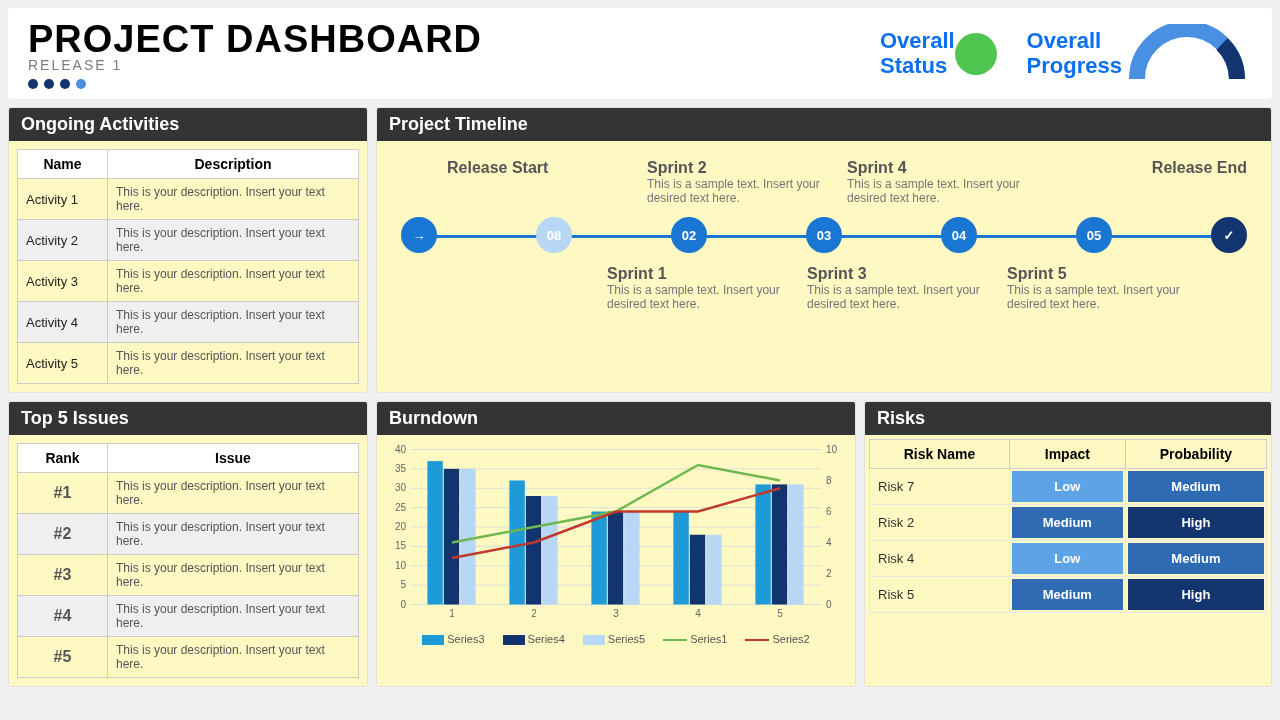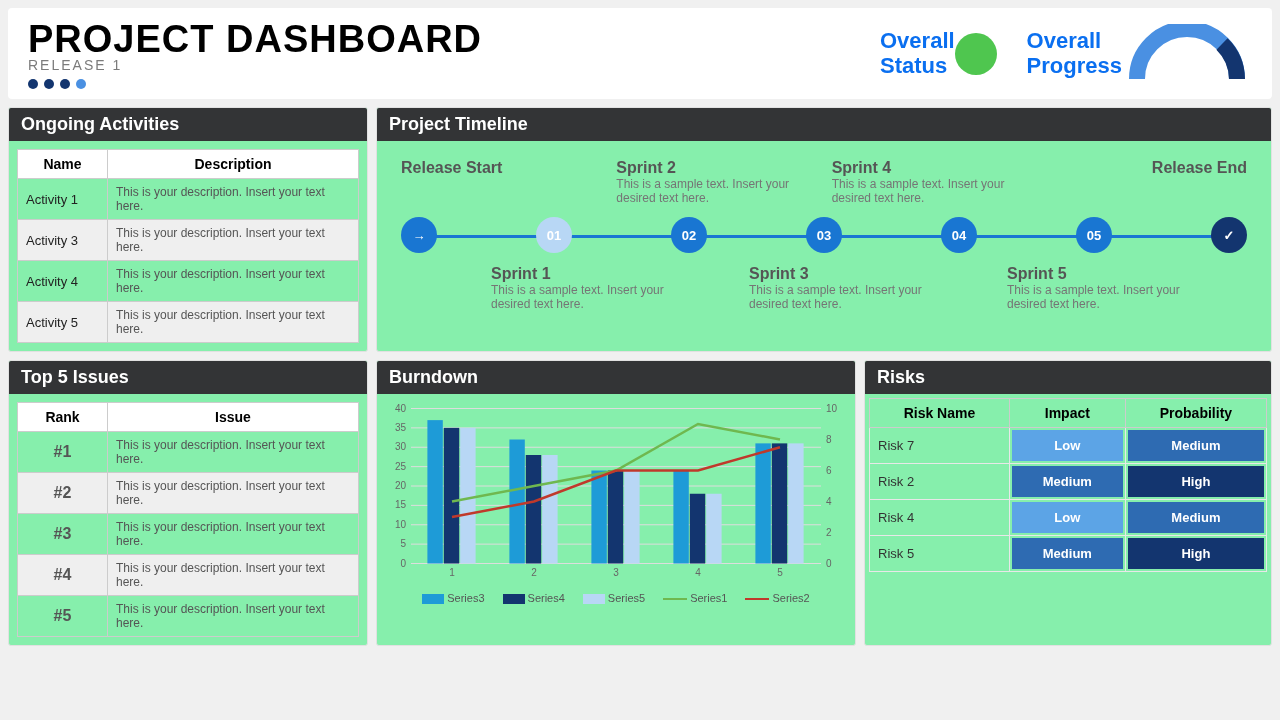--- a/index.html
+++ b/index.html
@@ -28,33 +28,33 @@
   .status-lbl { color:#0a6ff0; font-weight:700; font-size:22px; line-height:1.1; }
   .status-dot { width: 42px; height:42px; border-radius:50%; background:#4fc64f; }
   .gauge { width: 130px; height: 60px; position:relative; }
   .gauge svg { width:100%; height:100%; }
   .grid {
     display:grid; grid-template-columns: 360px 1fr; gap:8px; margin-bottom:8px;
   }
   .grid2 {
     display:grid; grid-template-columns: 360px 480px 1fr; gap:8px;
   }
-  .panel { background:#86efac; border-radius:3px; overflow:hidden; border:1px solid #e1e1e1; }
+  .panel { background:#fef9c3; border-radius:3px; overflow:hidden; border:1px solid #e1e1e1; }
   .panel-h {
     background:#333436; color:#fff; font-weight:700; font-size:18px; padding: 6px 12px;
   }
   .panel-body { padding: 8px; }
   table.tbl { width:100%; border-collapse:collapse; font-size:12px; }
   table.tbl th { border:1px solid #ccc; padding:6px; font-size:14px; background:#fff; }
   table.tbl td { border:1px solid #ccc; padding:6px 8px; color:#555; }
   table.tbl tr:nth-child(even) td { background:#efefef; }
   table.tbl td.name { font-size:13px; color:#222; }
   .issue-rank { font-size:16px; font-weight:800; color:#111; text-align:center; }
   
-  .tl-top, .tl-bot { display:flex; justify-content:space-between; }
+  .tl-top, .tl-bot { display:flex; justify-content:flex-end; }
   .tl-col { width: 200px; }
   .tl-h { font-weight:700; color:#555; font-size:16px; }
   .tl-t { font-size:12px; color:#757575; }
   .tl-line { position:relative; height:40px; margin: 10px 0; display:flex; align-items:center; justify-content:space-between; }
   .tl-line::before { content:""; position:absolute; left:20px; right:20px; top:50%; height:3px; background:#1976d2; }
   .node { width:36px; height:36px; border-radius:50%; background:#1976d2; color:#fff; display:flex; align-items:center; justify-content:center; font-size:13px; font-weight:600; position:relative; z-index:1; }
   .node.light { background:#b8d7f5; color:#fff; }
   .node.dark { background:#13356f; }
   
   table.risk { width:100%; border-collapse:collapse; font-size:12px; }
@@ -113,20 +113,24 @@
           <th style="width:90px">Name</th>
           <th>Description</th>
         </tr>
           </thead>
         <tbody id="act-body">
             <tr>
               <td class="name">Activity 1</td>
               <td>This is your description. Insert your text here.</td>
             </tr>
             <tr>
+              <td class="name">Activity 2</td>
+              <td>This is your description. Insert your text here.</td>
+            </tr>
+            <tr>
               <td class="name">Activity 3</td>
               <td>This is your description. Insert your text here.</td>
             </tr>
             <tr>
               <td class="name">Activity 4</td>
               <td>This is your description. Insert your text here.</td>
             </tr>
             <tr>
               <td class="name">Activity 5</td>
               <td>This is your description. Insert your text here.</td>
@@ -152,21 +156,21 @@
             <div class="tl-h">Sprint 4</div>
             <div class="tl-t">This is a sample text. Insert your desired text here.</div>
           </div>
           <div class="tl-col" style="text-align: right;">
             <div class="tl-h">Release End</div>
             <div class="tl-t"><date></date></div>
           </div>
         </div>
       <div class="tl-line" id="tl-line">
           <div class="node ">→</div>
-          <div class="node light">01</div>
+          <div class="node light">08</div>
           <div class="node ">02</div>
           <div class="node ">03</div>
           <div class="node ">04</div>
           <div class="node ">05</div>
           <div class="node dark">✓</div>
         </div>
       <div class="tl-bot" id="tl-bot" style="padding-left:90px; padding-right:40px;">
           <div class="tl-col">
             <div class="tl-h">Sprint 1</div>
             <div class="tl-t">This is a sample text. Insert your desired text here.</div>

